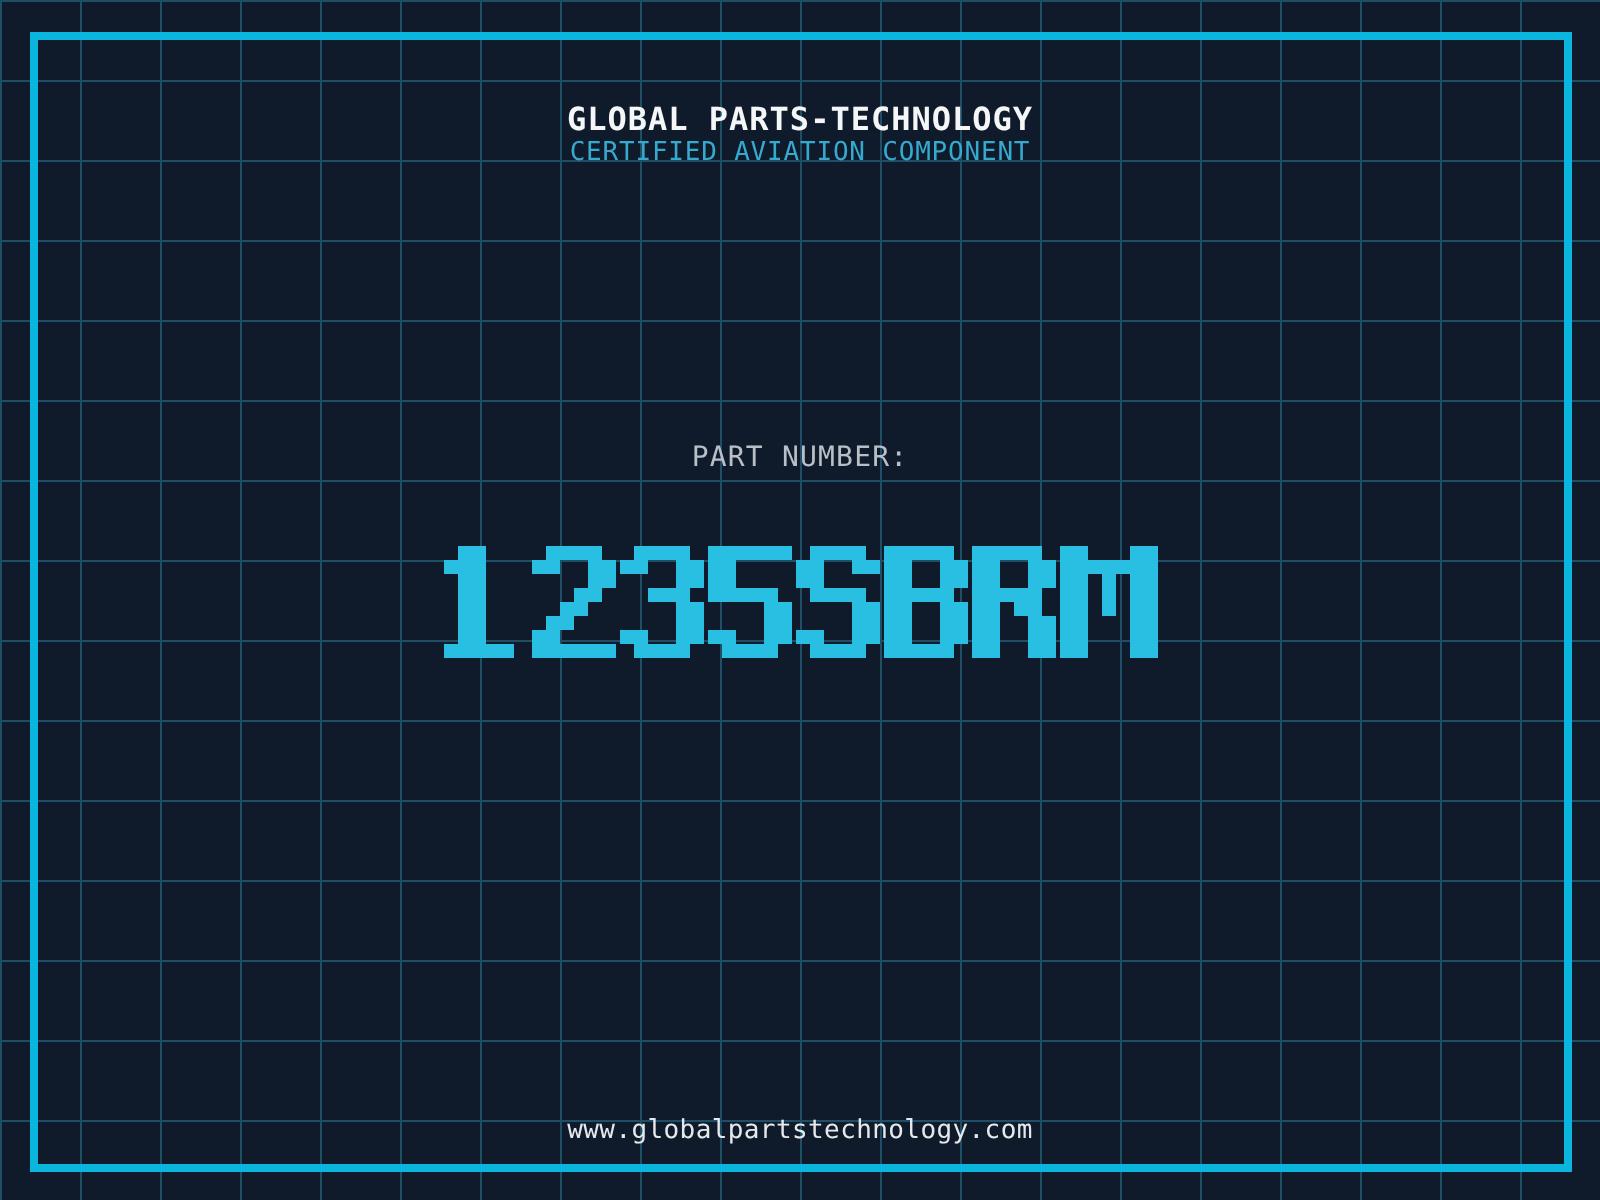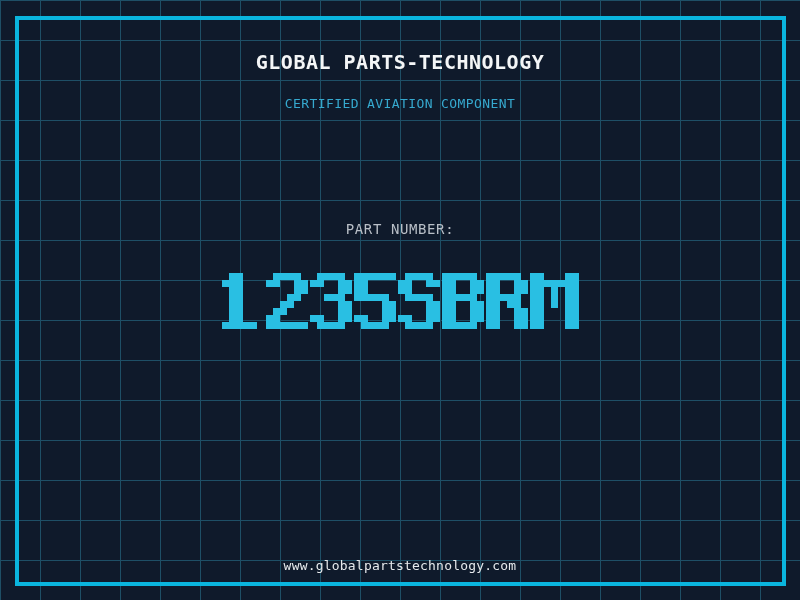--- a/index.html
+++ b/index.html
@@ -33,27 +33,27 @@
   }
   .txt {
     position: absolute;
     left: 0;
     width: 100%;
     text-align: center;
     white-space: pre;
   }
   .title {
     top: 50px;
-    font-size: 20px;
+    font-size: 16px;
     font-weight: bold;
     letter-spacing: 0.5px;
     color: var(--c-title, #f4f6f7);
   }
   .subtitle {
-    top: 96px;
+    top: 69px;
     font-size: 13px;
     letter-spacing: 0.4px;
     color: var(--c-subtitle, #36a9cf);
     text-align: center;
   }
   .part-label {
     top: 221px;
     font-size: 14px;
     letter-spacing: 0.6px;
     color: var(--c-part-label, #b9bfc7);

